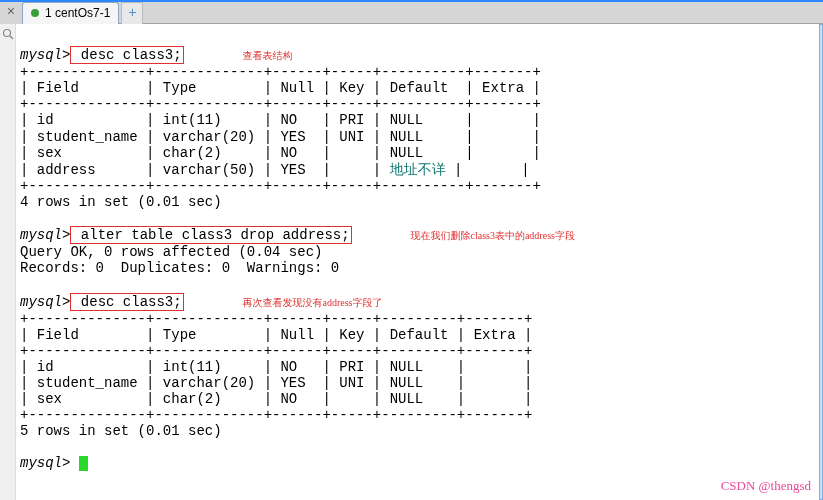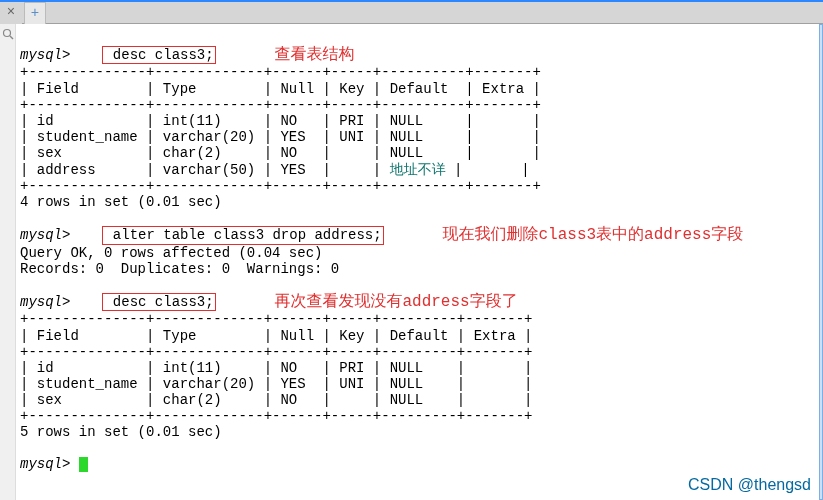--- a/index.html
+++ b/index.html
@@ -90,58 +90,61 @@
       bottom: 0;
       width: 4px;
       background: #c9e0f7;
       border: 1px solid #7bb0e6;
     }
     .prompt { color: #000; font-style: italic; }
     .boxed {
       border: 1px solid #e03030;
       display: inline-block;
       padding: 0 1px;
-      margin-left: 32px;
     }
     .anno {
       color: #e03030;
-      font-family: Liberation Mono, monospace;
-      font-size: 16px;
+      font-family: Liberation Serif, serif;
+      font-size: 10px;
       margin-top: 28px;
     }
     .gray { color: #0f766e; font-family: "Microsoft YaHei", Arial, sans-serif; }
     .cursor {
       display: inline-block;
       width: 9px;
       height: 15px;
       background: #2bd82b;
       vertical-align: text-bottom;
     }
     .watermark {
       position: absolute;
       right: 12px;
       bottom: 6px;
-      color: #0369a1;
-      font-family: Liberation Sans, sans-serif;
-      font-size: 16px;
+      color: #ec4899;
+      font-family: Liberation Serif, serif;
+      font-size: 13px;
     }
     .bar {
       position: absolute;
       left: 0; right: 0; top: 0; height: 2px;
       background: #2d88ff;
     }
   </style>
 </head>
 <body>
 
 <div class="bar"></div>
 
 <div class="tab-bar">
   <div class="tab-close-left">
     <span>×</span>
+  </div>
+  <div class="tab">
+    <span class="dot"></span>
+    <span>1 centOs7-1</span>
   </div>
   <div class="tab-add">
     <span>+</span>
   </div>
 </div>
 
 <div class="gutter">
   <svg width="12" height="12" viewBox="0 0 12 12">
     <circle cx="5" cy="5" r="3.5" stroke="#888" stroke-width="1.2" fill="none"></circle>
     <line x1="8" y1="8" x2="11" y2="11" stroke="#888" stroke-width="1.4"></line>

